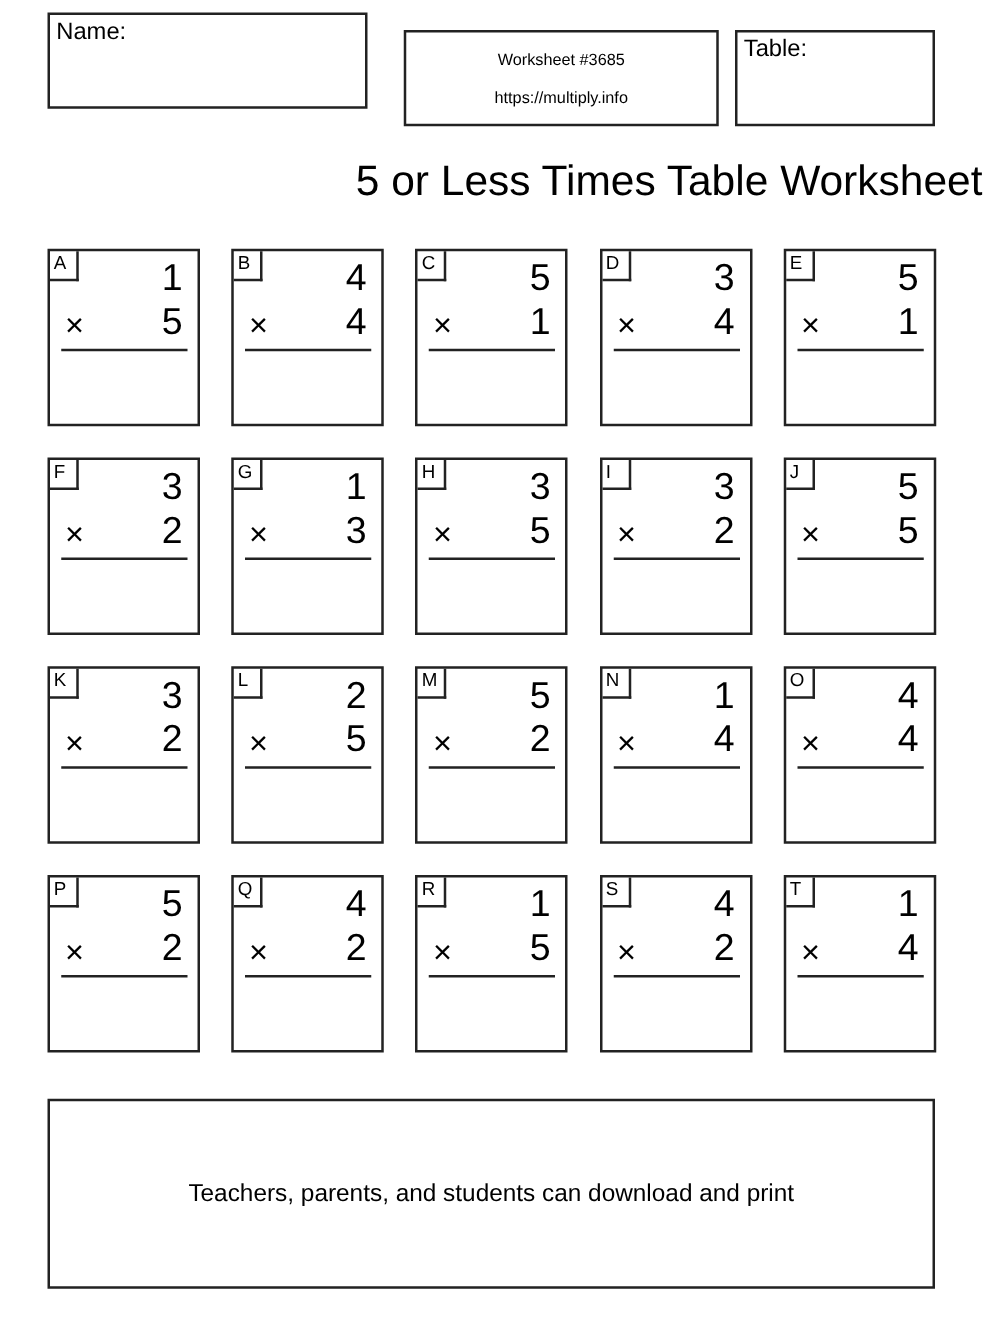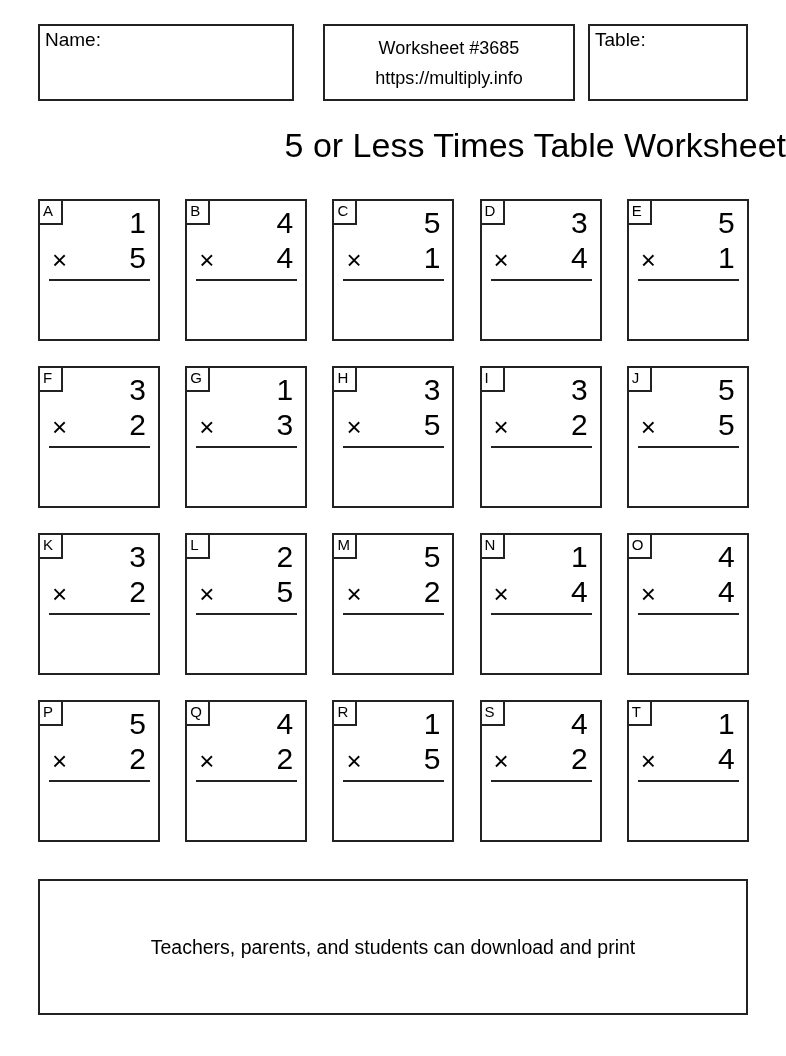--- a/index.html
+++ b/index.html
@@ -1,32 +1,32 @@
 <!DOCTYPE html>
 <html><head>
 <meta charset="utf-8">
 <style>
   html, body { margin:0; padding:0; background:#ffffff; }
   body { width:786px; height:1056px; position:relative; font-family:"Liberation Sans", sans-serif; color:#000; overflow:hidden; }
   .hbox { position:absolute; border:2px solid #222; box-sizing:border-box; background:#fff; }
   .hlabel { position:absolute; left:5px; top:3px; font-size:19px; }
-  .center-box { display:flex; flex-direction:column; align-items:center; justify-content:center; font-size:18px; line-height:30px; }
+  .center-box { display:flex; flex-direction:column; align-items:center; justify-content:center; font-size:13px; line-height:30px; }
   .title { position:absolute; left:0; width:786px; top:126px; text-align:right; font-size:34px; }
   .card { position:absolute; width:122px; height:142px; border:2px solid #222; box-sizing:border-box; background:#fff; }
   .card .letter { position:absolute; left:0; top:0; width:23px; height:24px; border-right:2px solid #222; border-bottom:2px solid #222; box-sizing:border-box; font-size:15px; line-height:20px; padding-left:3px; }
   .card .top { position:absolute; right:12px; top:4px; font-size:30px; line-height:36px; }
   .card .times { position:absolute; left:12px; top:44px; font-size:26px; line-height:30px; }
   .card .bottom { position:absolute; right:12px; top:39px; font-size:30px; line-height:36px; }
   .card .rule { position:absolute; left:9px; right:8px; top:78px; height:2px; background:#222; }
-  .footer { position:absolute; left:38px; top:879px; width:710px; height:136px; border:2px solid #222; box-sizing:border-box; display:flex; flex-direction:row; align-items:center; justify-content:center; font-size:19.5px; line-height:35px; }
+  .footer { position:absolute; left:38px; top:879px; width:710px; height:152px; border:2px solid #222; box-sizing:border-box; display:flex; flex-direction:row; align-items:center; justify-content:center; font-size:19.5px; line-height:35px; }
 </style>
 </head>
 <body>
 
-<div class="hbox" style="left:38px; top:24px; width:256px; height:77px;">
+<div class="hbox" style="left:38px; top:10px; width:256px; height:77px;">
   <span class="hlabel">Name:</span>
 </div>
 <div class="hbox center-box" style="left:323px; top:24px; width:252px; height:77px;">
   <span>Worksheet #3685</span>
   <span>https://multiply.info</span>
 </div>
 <div class="hbox" style="left:588px; top:24px; width:160px; height:77px;">
   <span class="hlabel">Table:</span>
 </div>
 

